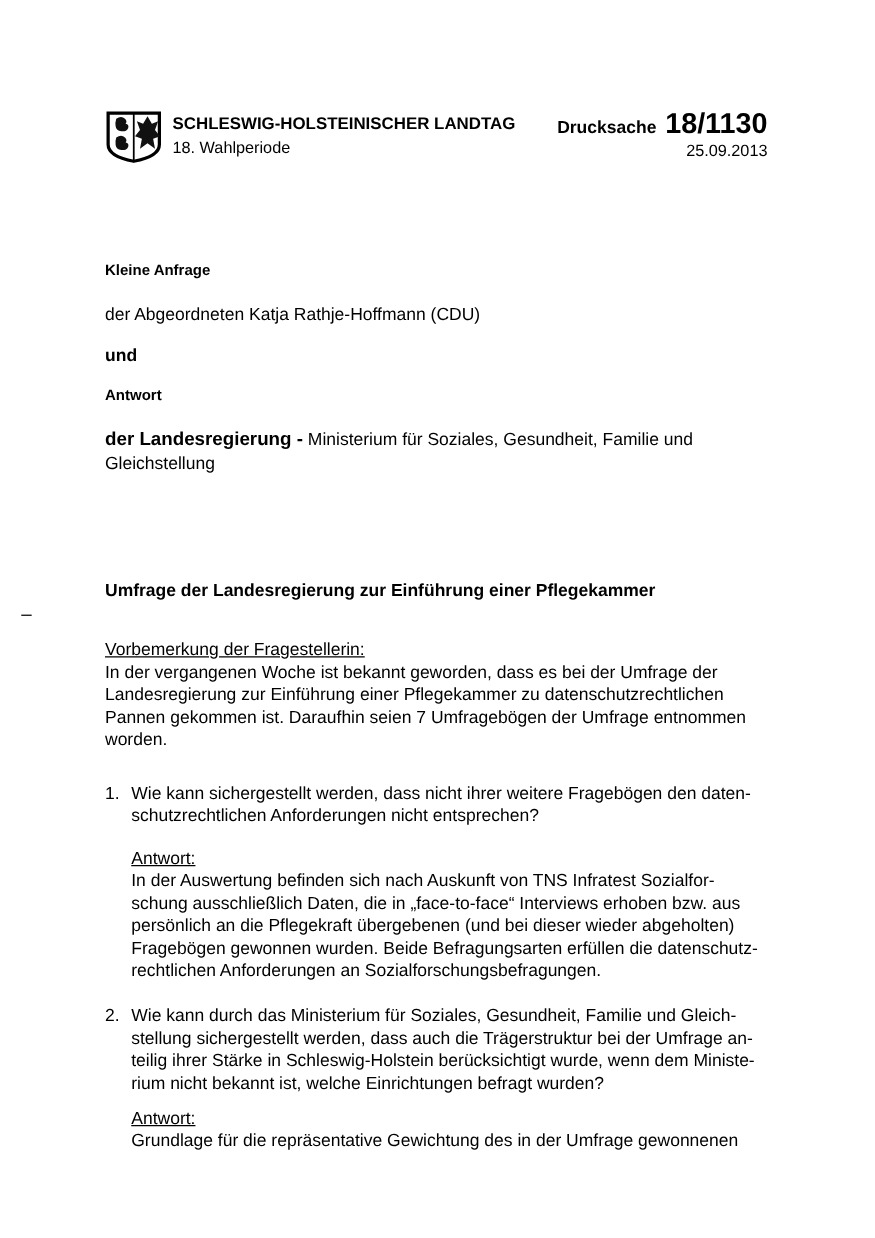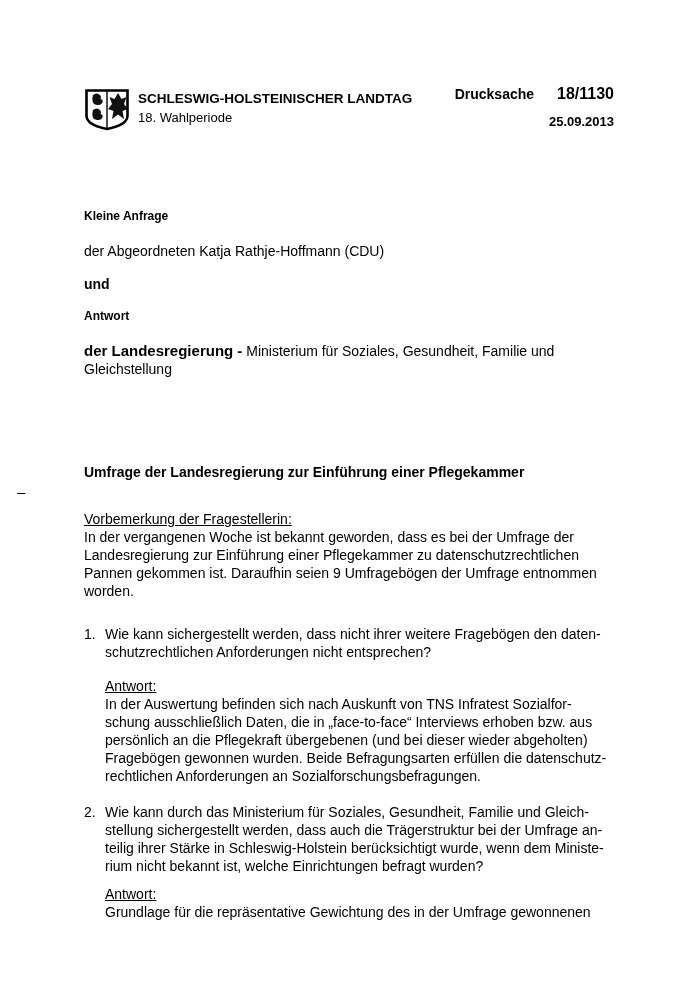--- a/index.html
+++ b/index.html
@@ -21,22 +21,22 @@
   
   .header { left:84px; top:85px; width:530px; display:flex; }
   .logo { width:46px; height:44px; margin-top:3px; flex:none; }
   .logo svg { display:block; width:100%; height:100%; }
   .head-text { margin-left:8px; display:flex; flex-direction:column; justify-content:center; }
   .parliament { font-size:13.5px; font-weight:bold; line-height:16px;text-align:center; }
   .term { font-size:13px; line-height:16px; margin-top:3px; }
   .head-right { margin-left:auto; text-align:right; }
   .druck-line { display:flex; align-items:baseline; justify-content:flex-end; gap:7px; }
   .druck-label { font-size:14px; font-weight:bold; }
-  .druck-number { font-size:16px; font-weight:bold;margin-left:16px; }
-  .date { font-size:13px; line-height:16px; margin-top:11px;font-weight:bold; }
+  .druck-number { font-size:23px; font-weight:bold; }
+  .date { font-size:13px; line-height:16px; margin-top:1px; }
 
   
   .kleine   { left:84px; top:204px; }
   .requester{ left:84px; top:242px; }
   .connector{ left:84px; top:275px; }
   .antwort  { left:84px; top:304px; }
   .source   { left:84px; top:342px; width:545px; }
   .source-bold { font-weight:bold; font-size:15px;text-align:center; }
 
   .subject  { left:84px; top:463px; font-weight:bold; }
@@ -91,21 +91,21 @@
 Gleichstellung</span></div>
 
   <div class="abs t subject">Umfrage der Landesregierung zur Einführung einer Pflegekammer</div>
 
   <div class="abs margin-mark">–</div>
 
   <div class="abs t preliminary">
     <div class="u">Vorbemerkung der Fragestellerin:</div>
     <div class="pre">In der vergangenen Woche ist bekannt geworden, dass es bei der Umfrage der
 Landesregierung zur Einführung einer Pflegekammer zu datenschutzrechtlichen
-Pannen gekommen ist. Daraufhin seien 9 Umfragebögen der Umfrage entnommen
+Pannen gekommen ist. Daraufhin seien 7 Umfragebögen der Umfrage entnommen
 worden.</div>
   </div>
 
   <div class="abs t question-block qb-1">
     <div class="q-num">1.</div>
     <div class="q-body">
       <div class="pre">Wie kann sichergestellt werden, dass nicht ihrer weitere Fragebögen den daten-
 schutzrechtlichen Anforderungen nicht entsprechen?</div>
       <div><span class="answer-label">Antwort:</span></div>
       <div class="pre">In der Auswertung befinden sich nach Auskunft von TNS Infratest Sozialfor-

